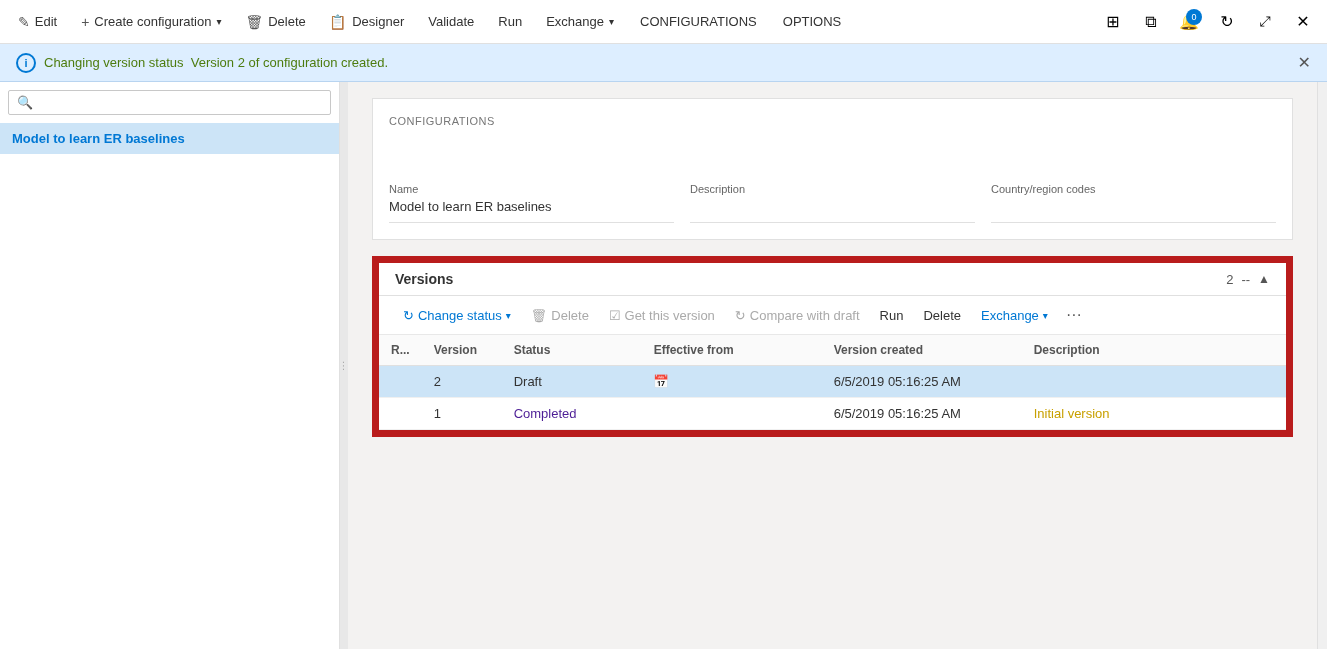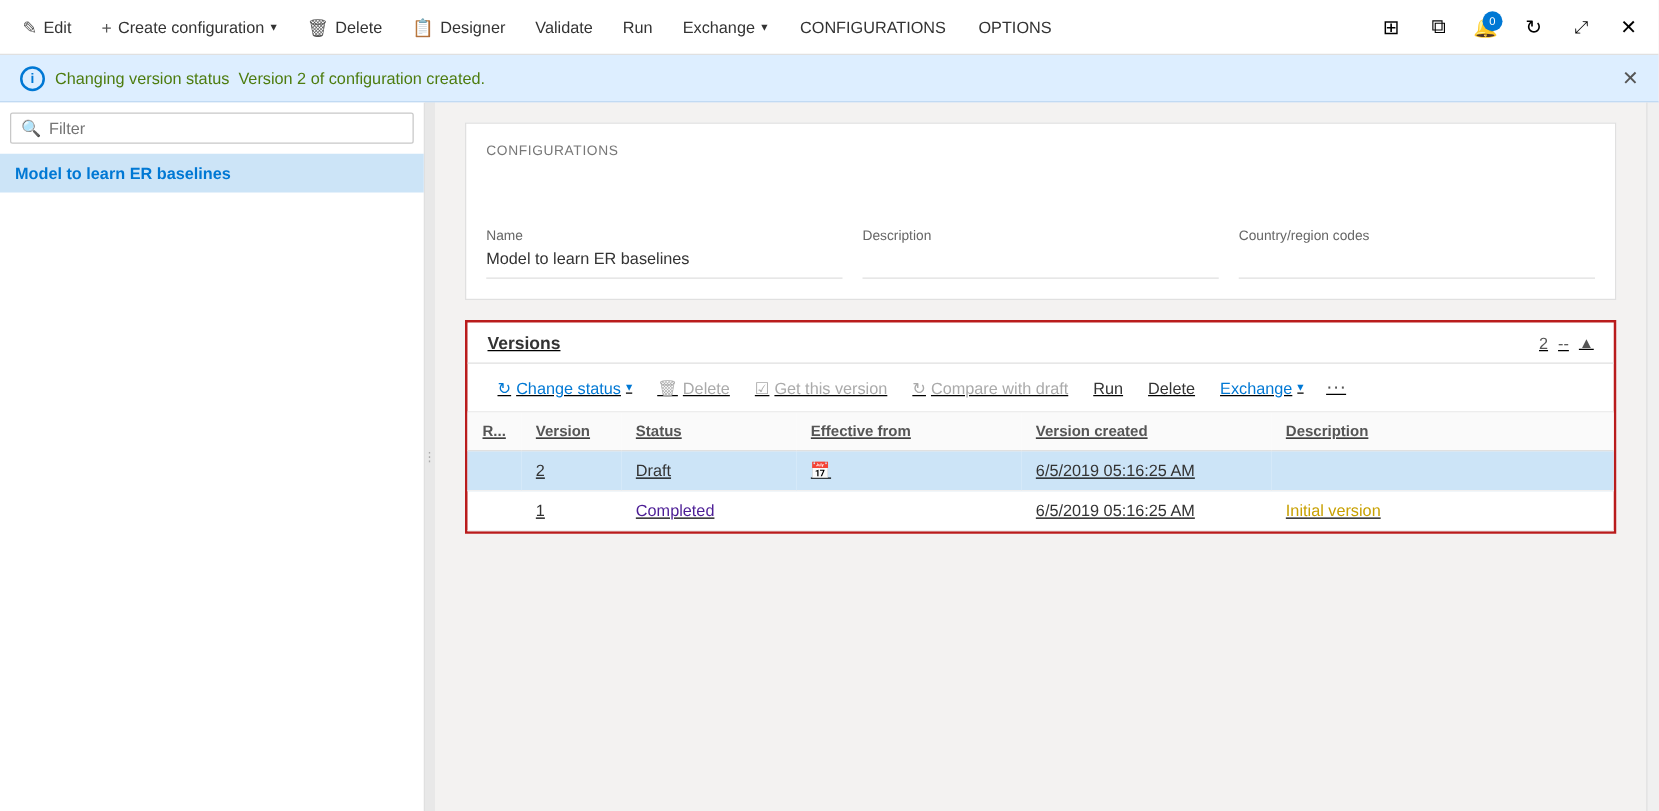--- a/index.html
+++ b/index.html
@@ -175,22 +175,21 @@
       color: #0078d4;
       cursor: pointer;
     }
     .provider-section {
       margin-top: 16px;
     }
 
     
     .versions-panel {
       background: #ffffff;
-      border: 2px solid #b91c1c;
-      text-decoration: underline;
+      border: 7px solid #b91c1c;
     }
     .versions-header {
       display: flex;
       align-items: center;
       padding: 8px 16px;
       border-bottom: 1px solid #e0e0e0;
     }
     .versions-title {
       font-size: 14px;
       font-weight: 600;
@@ -330,21 +329,20 @@
     <span>Changing version status</span>&nbsp;&nbsp;<span>Version 2 of configuration created.</span>
   </span>
   <span class="notification-close">✕</span>
 </div>
 
 <div class="main-layout">
 
   <div class="sidebar">
     <div class="search-box">
       <span style="color:#777; font-size:13px;">🔍</span>
-      <input type="text" placeholder="Filter" style="">
     </div>
     <div class="sidebar-item active">
       <span>Model to learn ER baselines</span>
     </div>
   </div>
 
   <div class="drag-handle">
     <span class="drag-handle-dots">⋮</span>
   </div>
 

